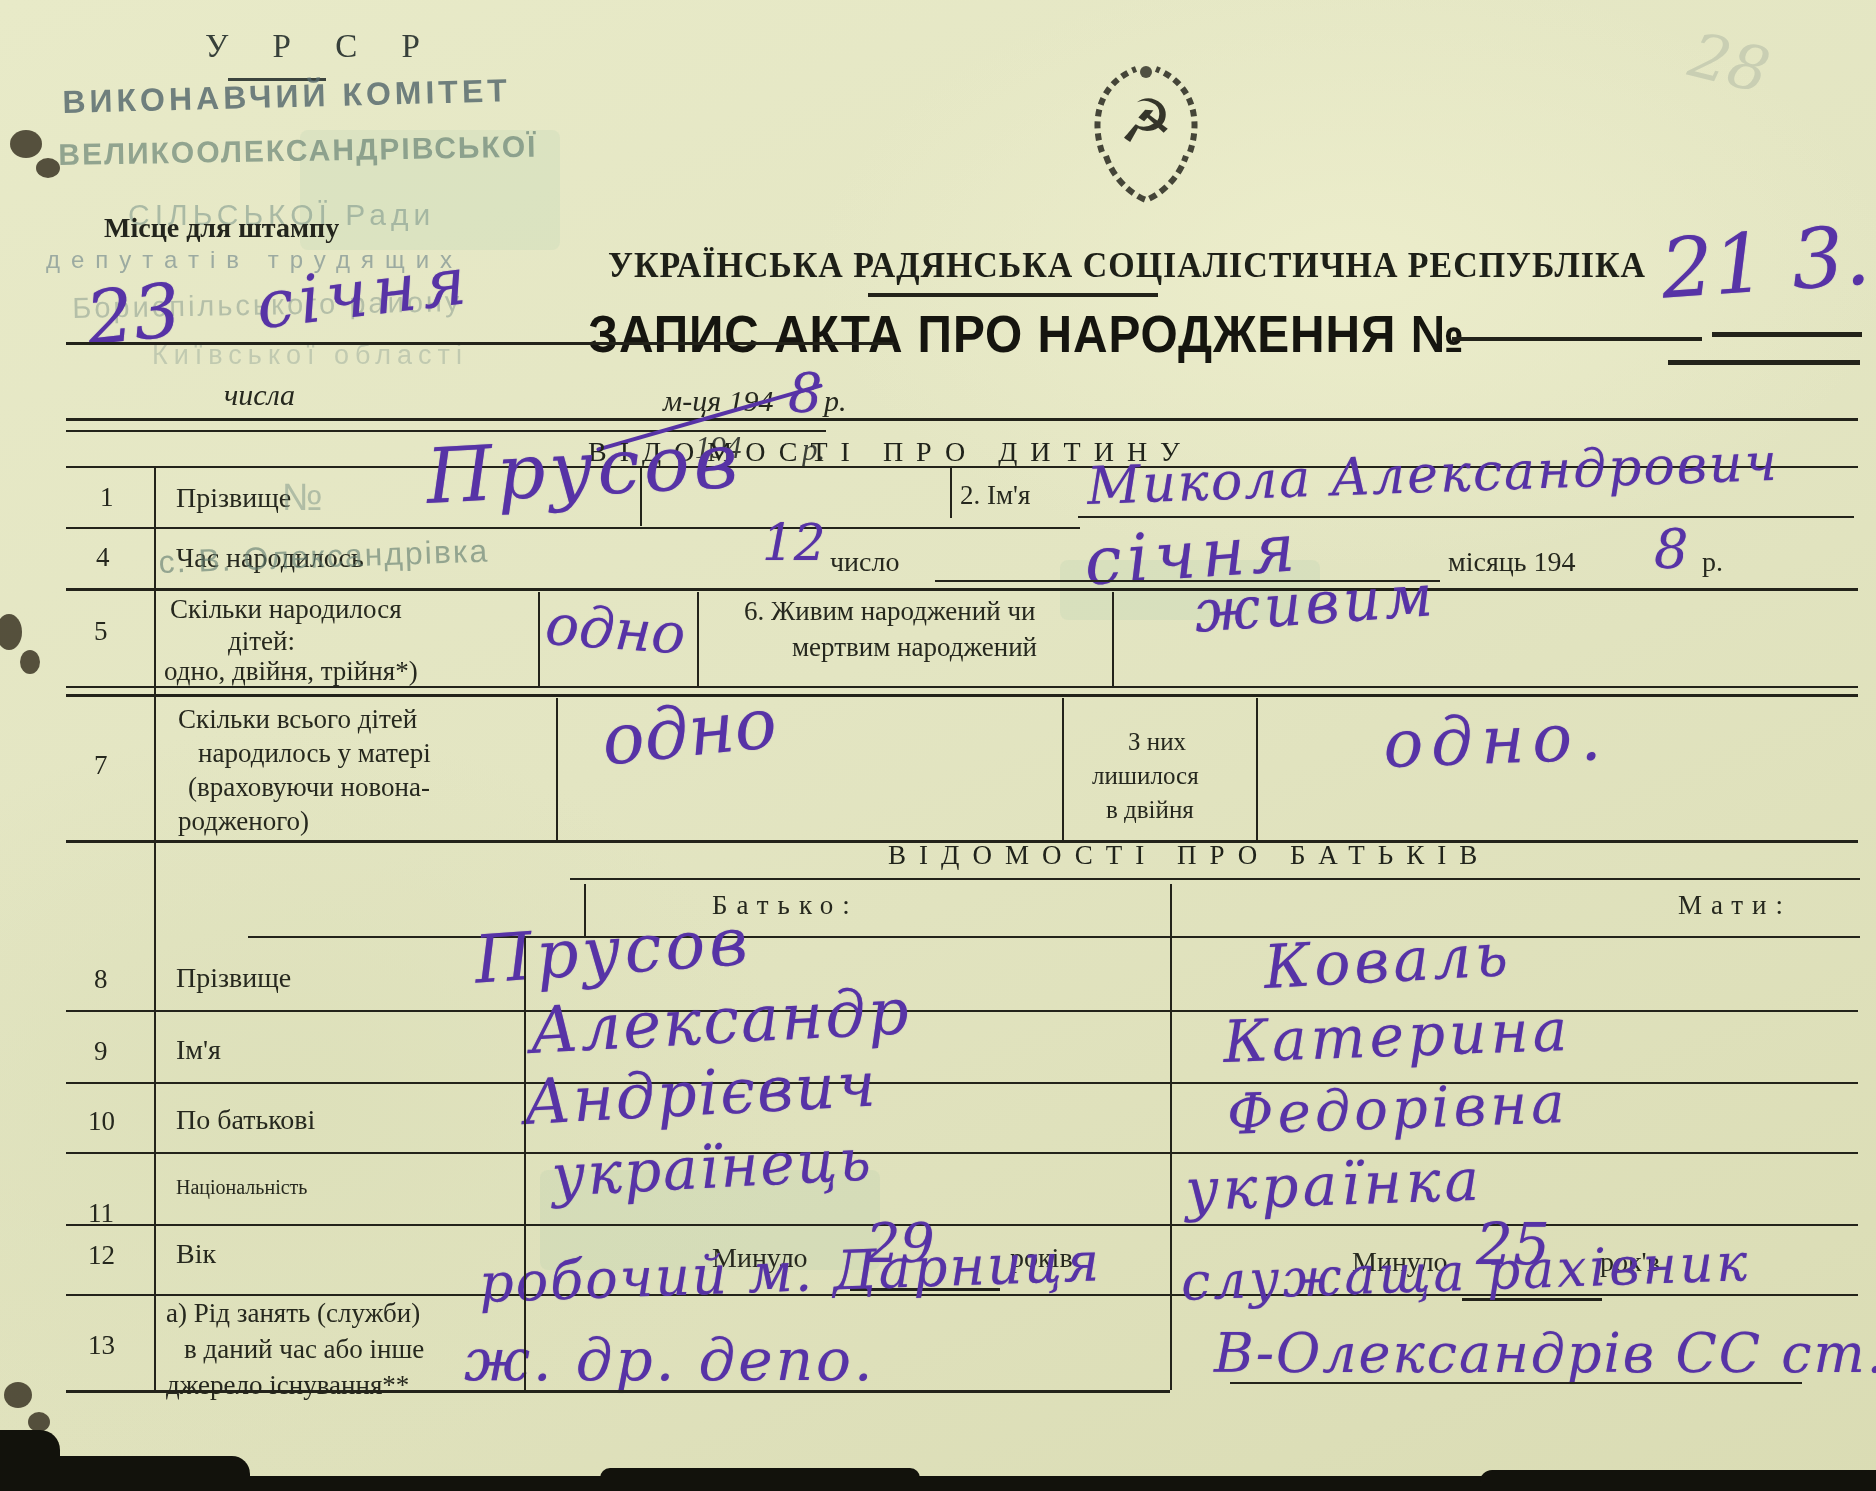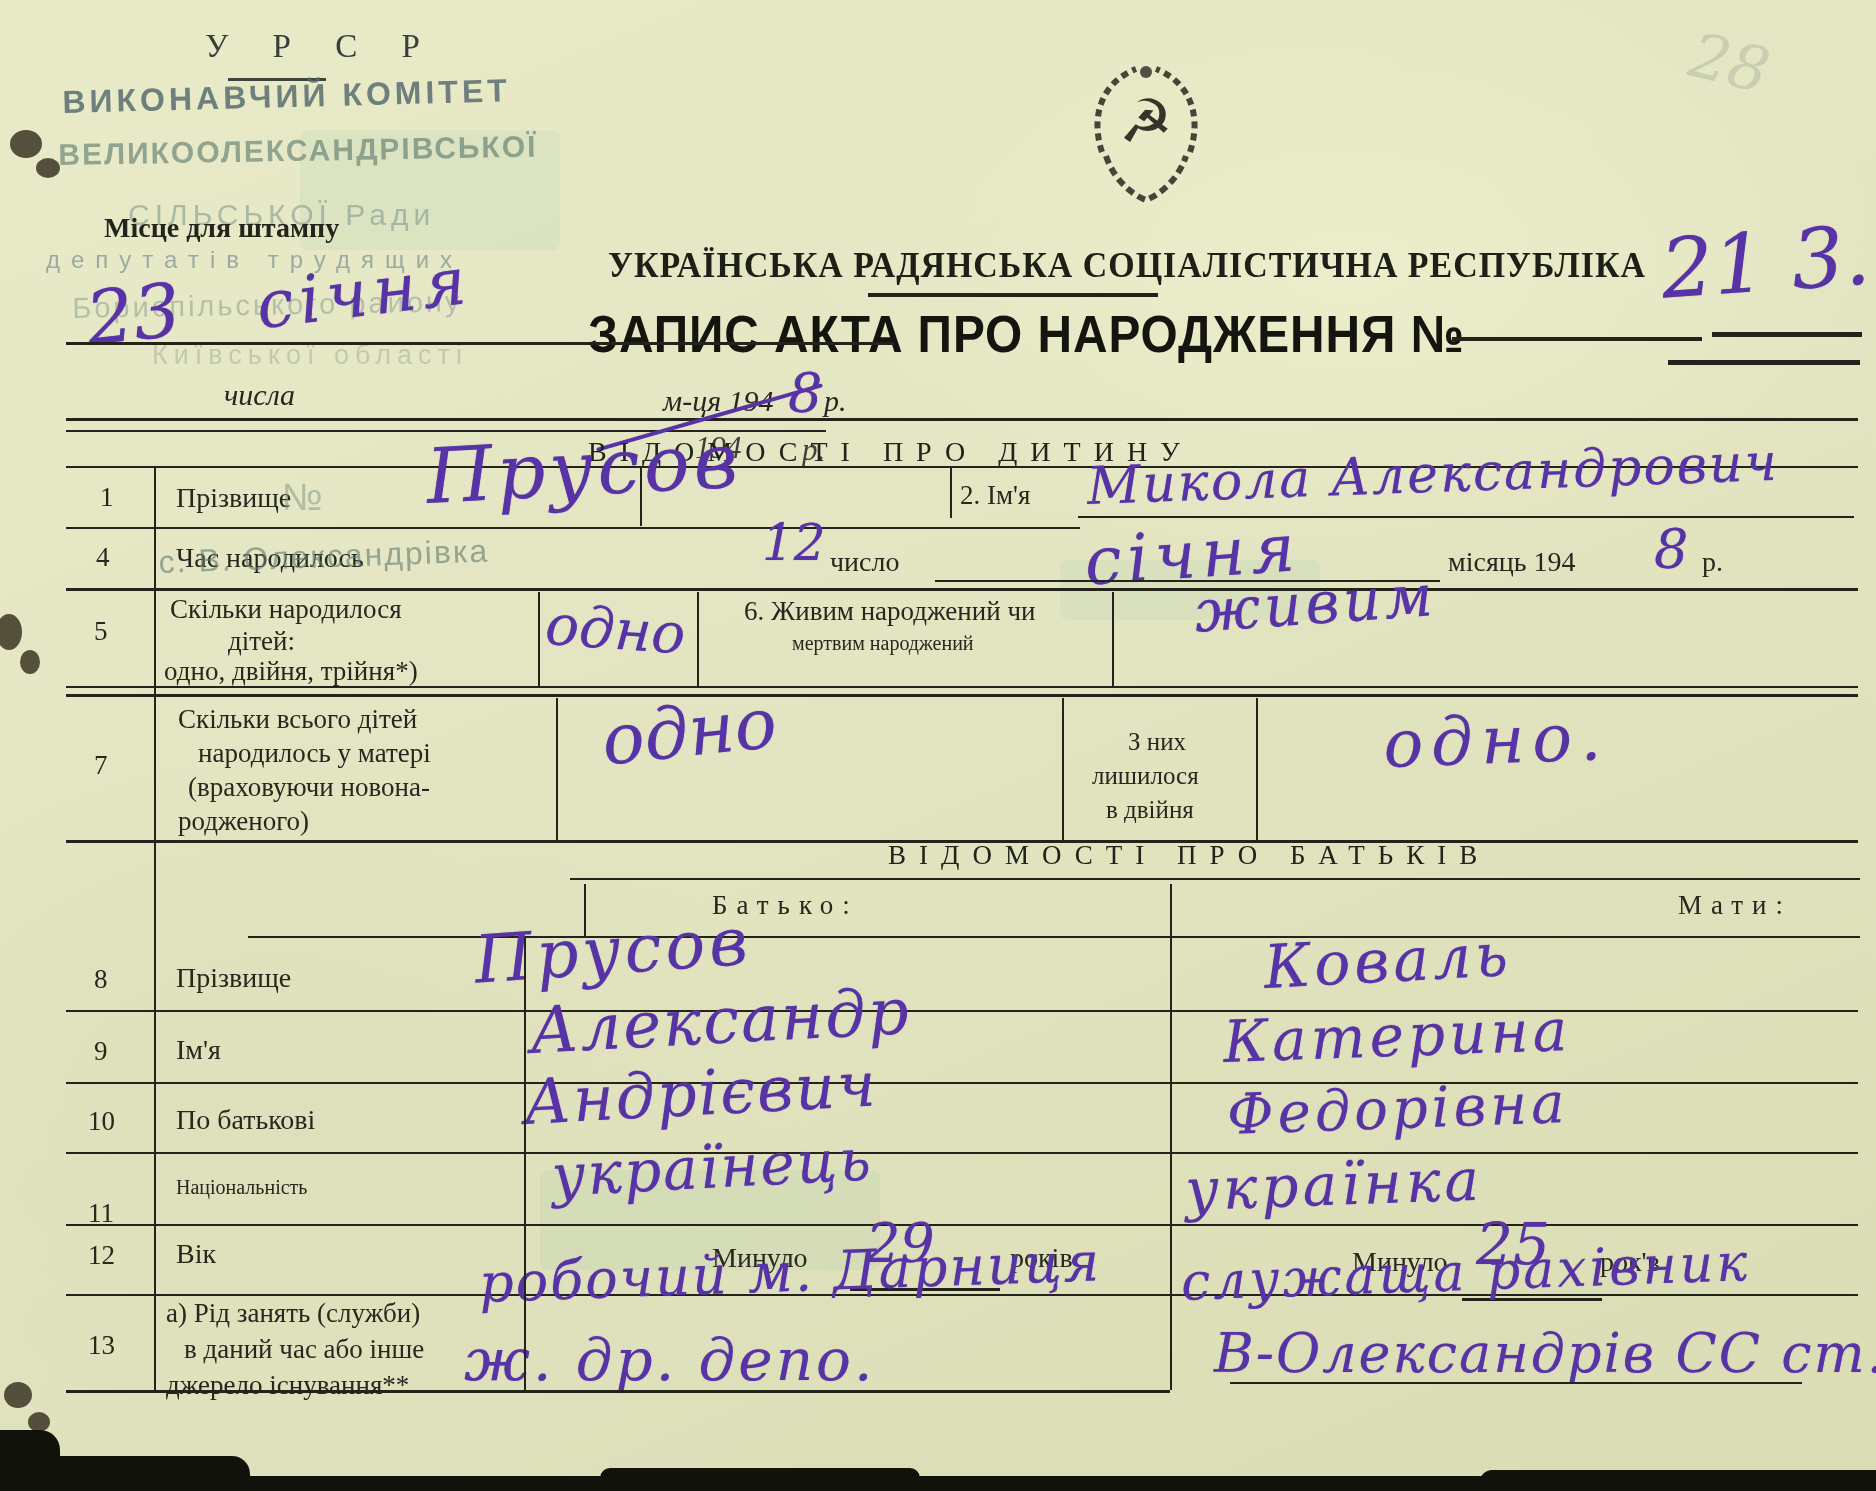--- a/index.html
+++ b/index.html
@@ -114,21 +114,21 @@
   <div class="line" style="left:935px;top:580px;width:505px;height:2px;"></div>
   <div class="line" style="left:66px;top:588px;width:1792px;height:3px;"></div>
   <div class="stamp" style="left:158px;top:544px;font-size:32px;letter-spacing:2px;color:#5f7a6e;opacity:.6;transform:rotate(-2deg);">с. В. Олександрівка</div>
 
   <div class="lbl" style="left:94px;top:616px;font-size:27px;">5</div>
   <div class="lbl" style="left:170px;top:594px;font-size:27px;">Скільки народилося</div>
   <div class="lbl" style="left:228px;top:626px;font-size:27px;">дітей:</div>
   <div class="lbl" style="left:164px;top:656px;font-size:27px;">одно, двійня, трійня*)</div>
   <div class="hw" style="left:548px;top:592px;font-size:56px;transform:rotate(4deg);">одно</div>
   <div class="lbl" style="left:744px;top:596px;font-size:27px;">6. Живим народжений чи</div>
-  <div class="lbl" style="left:792px;top:632px;font-size:20px;">мертвим народжений</div>
+  <div class="lbl" style="left:792px;top:632px;font-size:27px;">мертвим народжений</div>
   <div class="hw" style="left:1192px;top:578px;font-size:58px;letter-spacing:4px;transform:rotate(-4deg);">живим</div>
   <div class="line" style="left:66px;top:686px;width:1792px;height:2px;"></div>
   <div class="line" style="left:66px;top:694px;width:1792px;height:3px;"></div>
 
   <div class="lbl" style="left:94px;top:750px;font-size:27px;">7</div>
   <div class="lbl" style="left:178px;top:704px;font-size:27px;">Скільки всього дітей</div>
   <div class="lbl" style="left:198px;top:738px;font-size:27px;">народилось у матері</div>
   <div class="lbl" style="left:188px;top:772px;font-size:27px;">(враховуючи новона-</div>
   <div class="lbl" style="left:178px;top:806px;font-size:27px;">родженого)</div>
   <div class="hw" style="left:598px;top:700px;font-size:70px;transform:rotate(-6deg);">одно</div>

